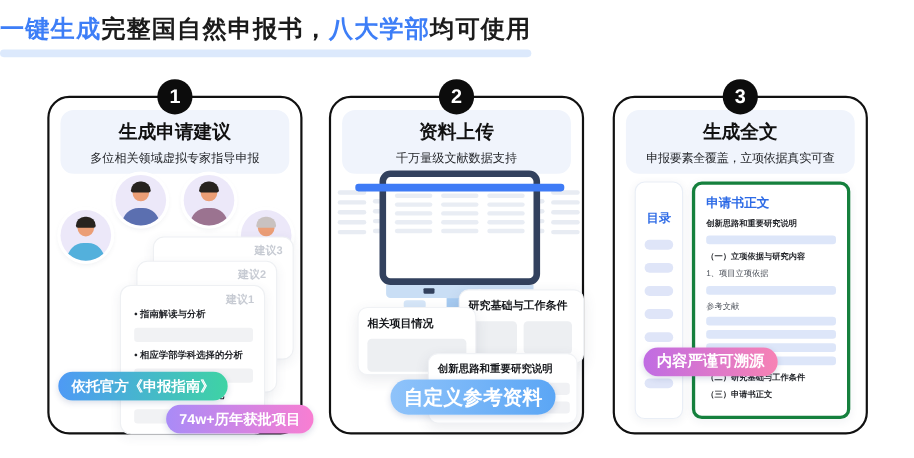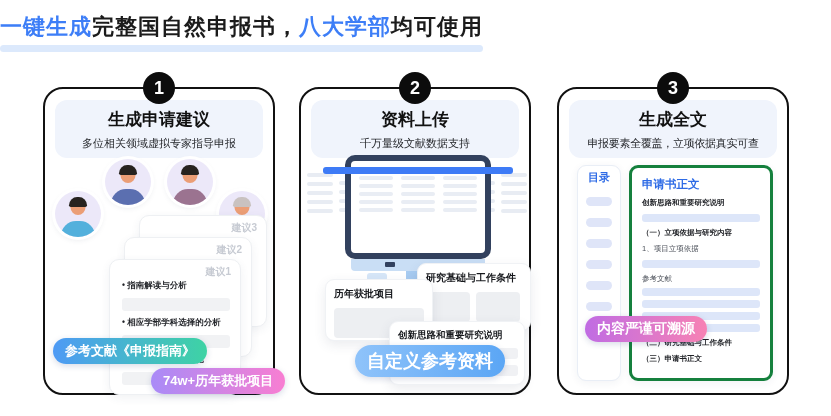--- a/index.html
+++ b/index.html
@@ -78,21 +78,21 @@
                 box-shadow:0 4px 12px rgba(60,70,100,.10); padding:7px 8px; }
   .float-card .t { font-size:10px; font-weight:bold; color:#16181c; }
   .fc-blocks { display:flex; gap:6px; margin-top:7px; }
   .fc-block { width:44px; height:30px; background:#edeff2; border-radius:4px; }
   .fc-block.wide { width:92px; }
   .fc-bar { width:120px; height:11px; background:#f0f1f4; border-radius:3px; margin-top:6px; }
 
   
   .toc-card { position:absolute; left:18px; top:76px; width:44px; height:216px; background:#fff;
               border:1px solid #e9eef6; border-radius:9px; box-shadow:0 2px 8px rgba(31,56,88,.06);
-              text-align:center; padding-top:4px; z-index:2; }
+              text-align:center; padding-top:25px; z-index:2; }
   .toc-title { color:#2e6be6; font-weight:bold; font-size:11px; }
   .toc-bar { width:26px; height:9px; background:#dfe5f8; border-radius:4.5px; margin:12px auto 0; }
   .body-card { position:absolute; left:70px; top:76px; width:144px; height:216px; background:#fff;
                border:3px solid #15803d; border-radius:9px; box-shadow:0 2px 8px rgba(31,56,88,.06);
                padding:9px 10px; z-index:2; }
   .doc-title { color:#2e6be6; font-weight:bold; font-size:11.5px; }
   .doc-strong { font-size:7.5px; font-weight:bold; color:#1f2126; margin-top:6px; }
   .doc-line { font-size:7.5px; color:#4a4f58; margin-top:6px; }
   .doc-bar { height:8px; background:#dde6f9; border-radius:3px; margin-top:6px; }
   .doc-bar.sm { margin-top:4px; }
@@ -150,21 +150,21 @@
           <div class="sug-bullet" style="margin-top:0;">指南解读与分析</div>
           <div class="sug-bar"></div>
           <div class="sug-bullet">相应学部学科选择的分析</div>
           <div class="sug-bar"></div>
           <div class="sug-bullet">项目申报建议与优化</div>
           <div class="sug-bar"></div>
         </div>
       </div>
     </div>
 
-    <div class="pill pill-guide" style="left:8px; top:249px;">参考文献《申报指南》</div>
+    <div class="pill pill-guide" style="left:8px; top:249px;">依托官方《申报指南》</div>
     <div class="pill pill-projects" style="left:106px; top:279px;">74w+历年获批项目</div>
   </div>
 
   <div class="step-card card2">
     <div class="step-num">2</div>
     <div class="card-head">
       <div class="h">资料上传</div>
       <div class="s">千万量级文献数据支持</div>
     </div>
 
@@ -230,21 +230,21 @@
 
 
     <div class="float-card" style="left:116px; top:174px; width:114px; height:68px; z-index:4;">
       <div class="t">研究基础与工作条件</div>
       <div class="fc-blocks">
         <div class="fc-block"></div>
         <div class="fc-block"></div>
       </div>
     </div>
     <div class="float-card" style="left:24px; top:190px; width:108px; height:62px; z-index:5;">
-      <div class="t">历年获批项目</div>
+      <div class="t">相关项目情况</div>
       <div class="fc-blocks">
         <div class="fc-block wide"></div>
       </div>
     </div>
     <div class="float-card" style="left:88px; top:232px; width:136px; height:64px; z-index:6;">
       <div class="t" style="font-size:9.5px;">创新思路和重要研究说明</div>
       <div class="fc-bar"></div>
       <div class="fc-bar"></div>
     </div>
 

